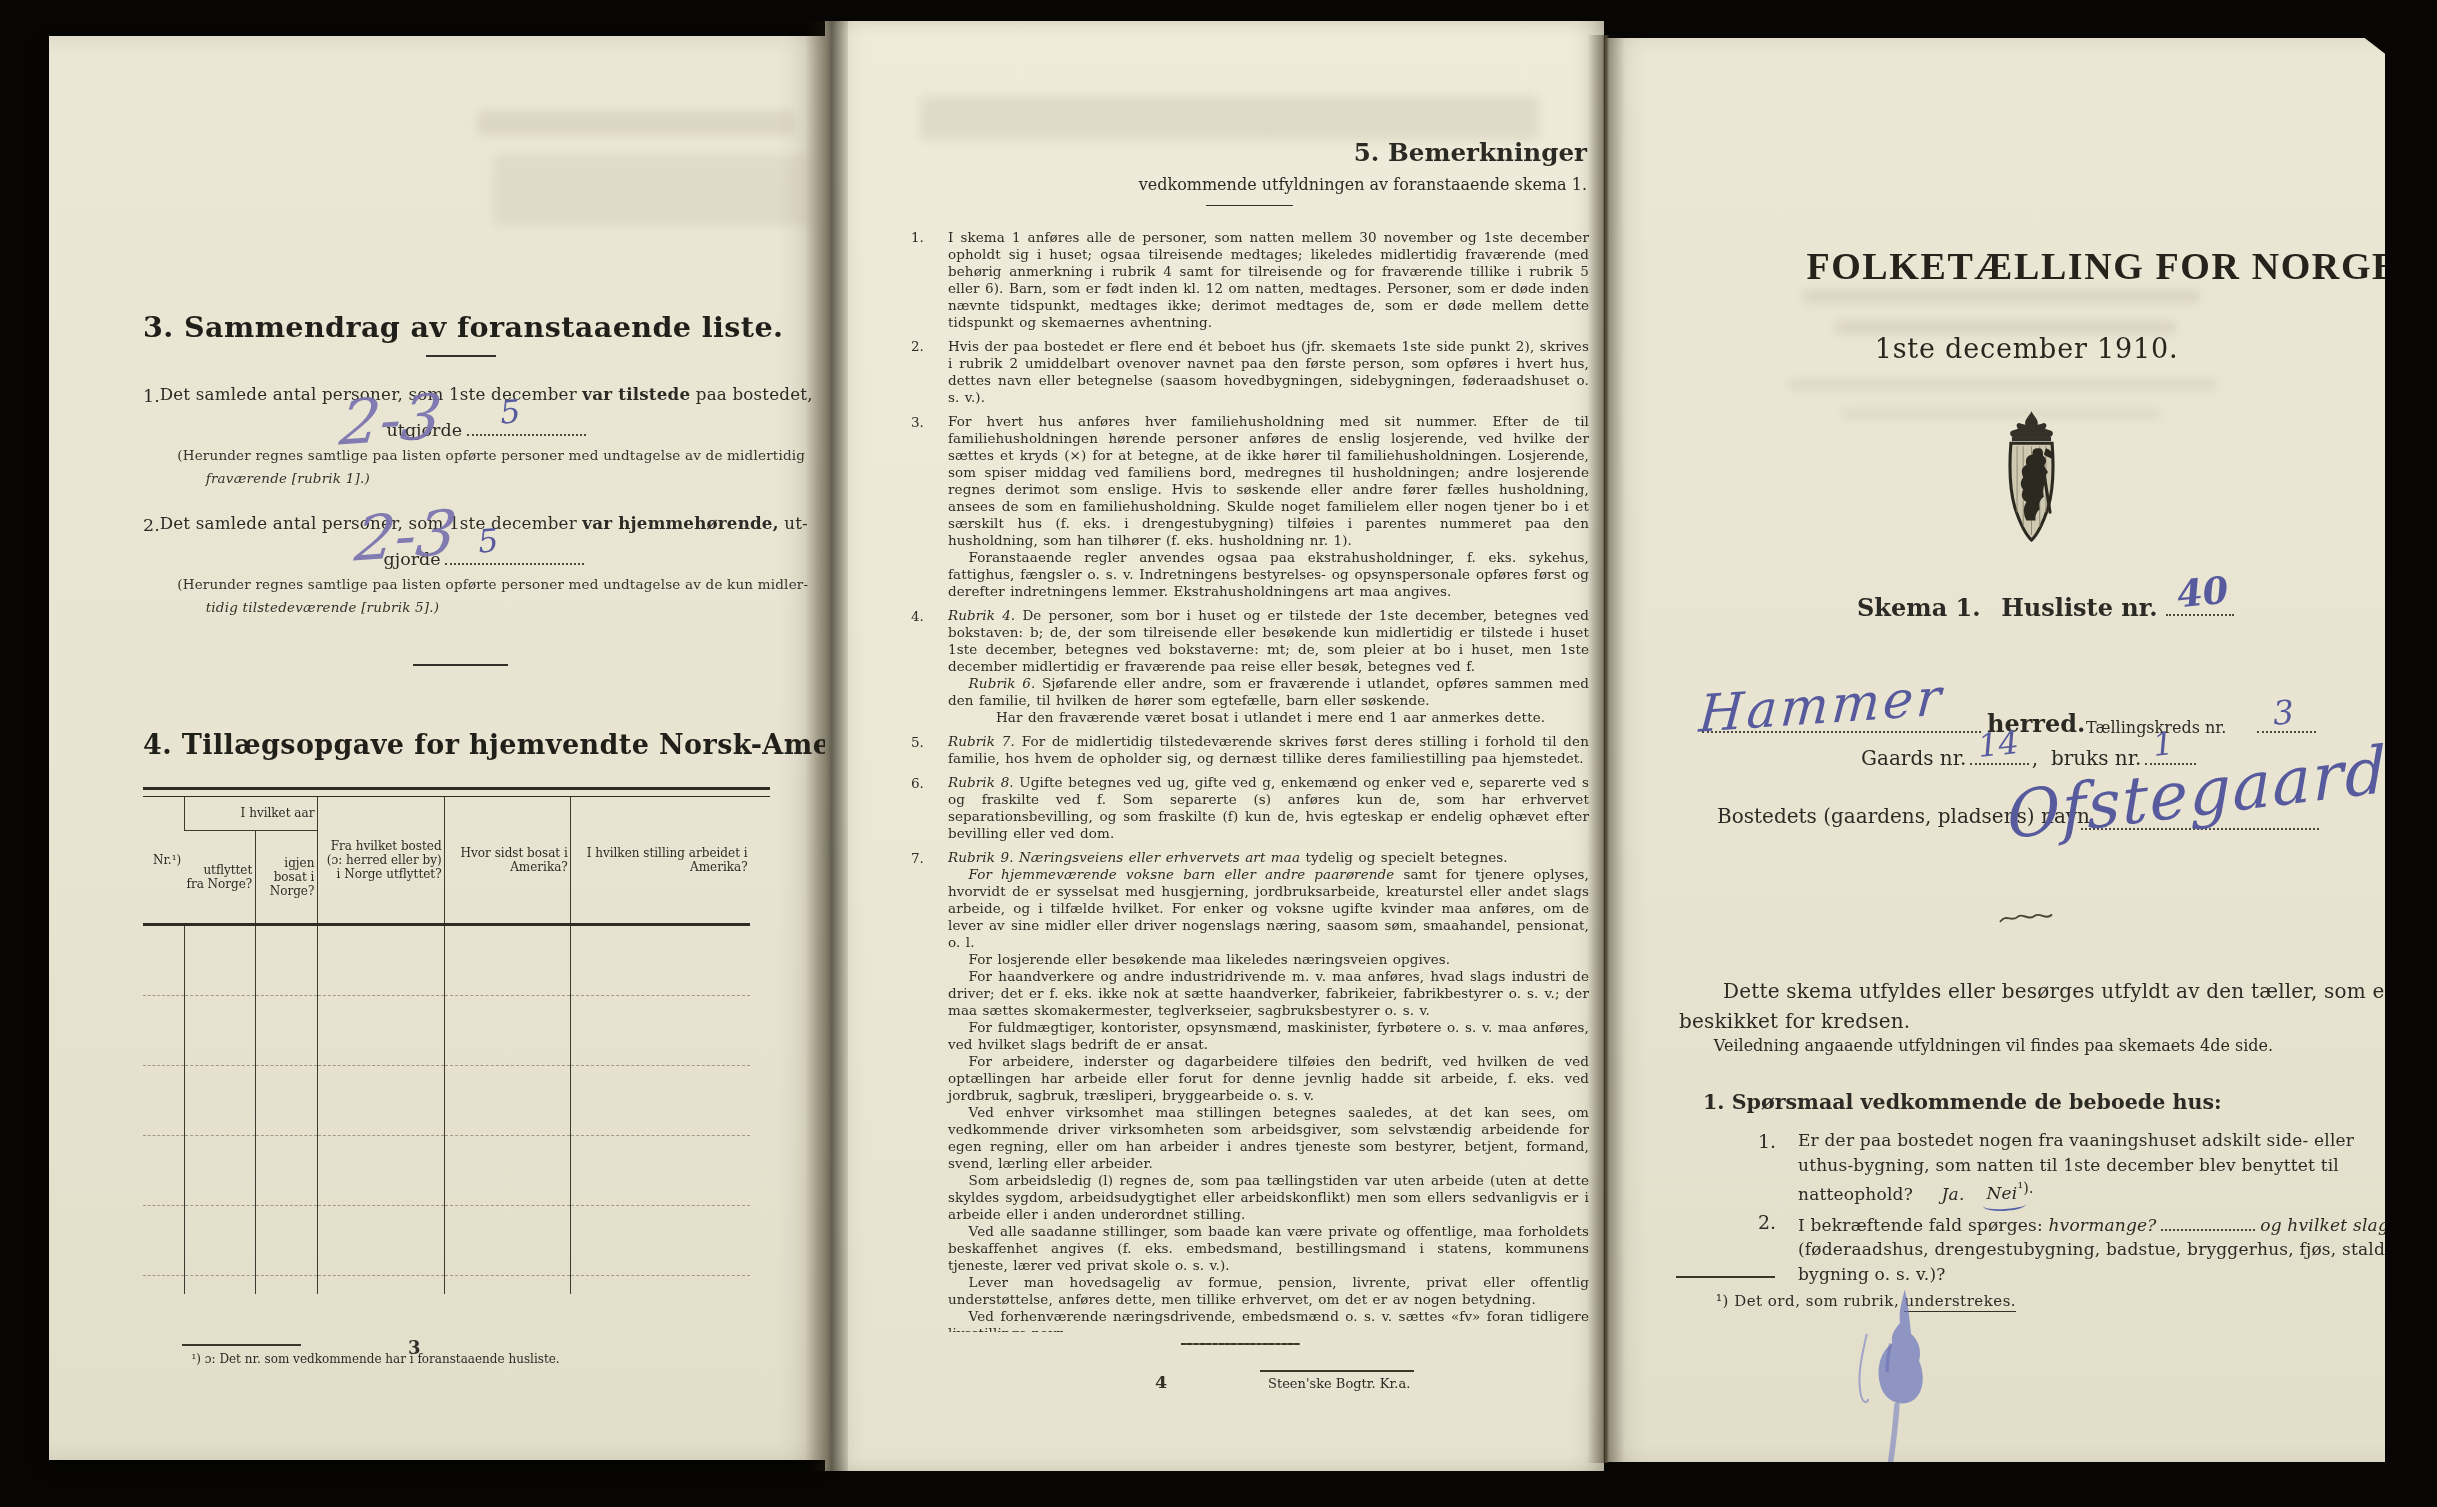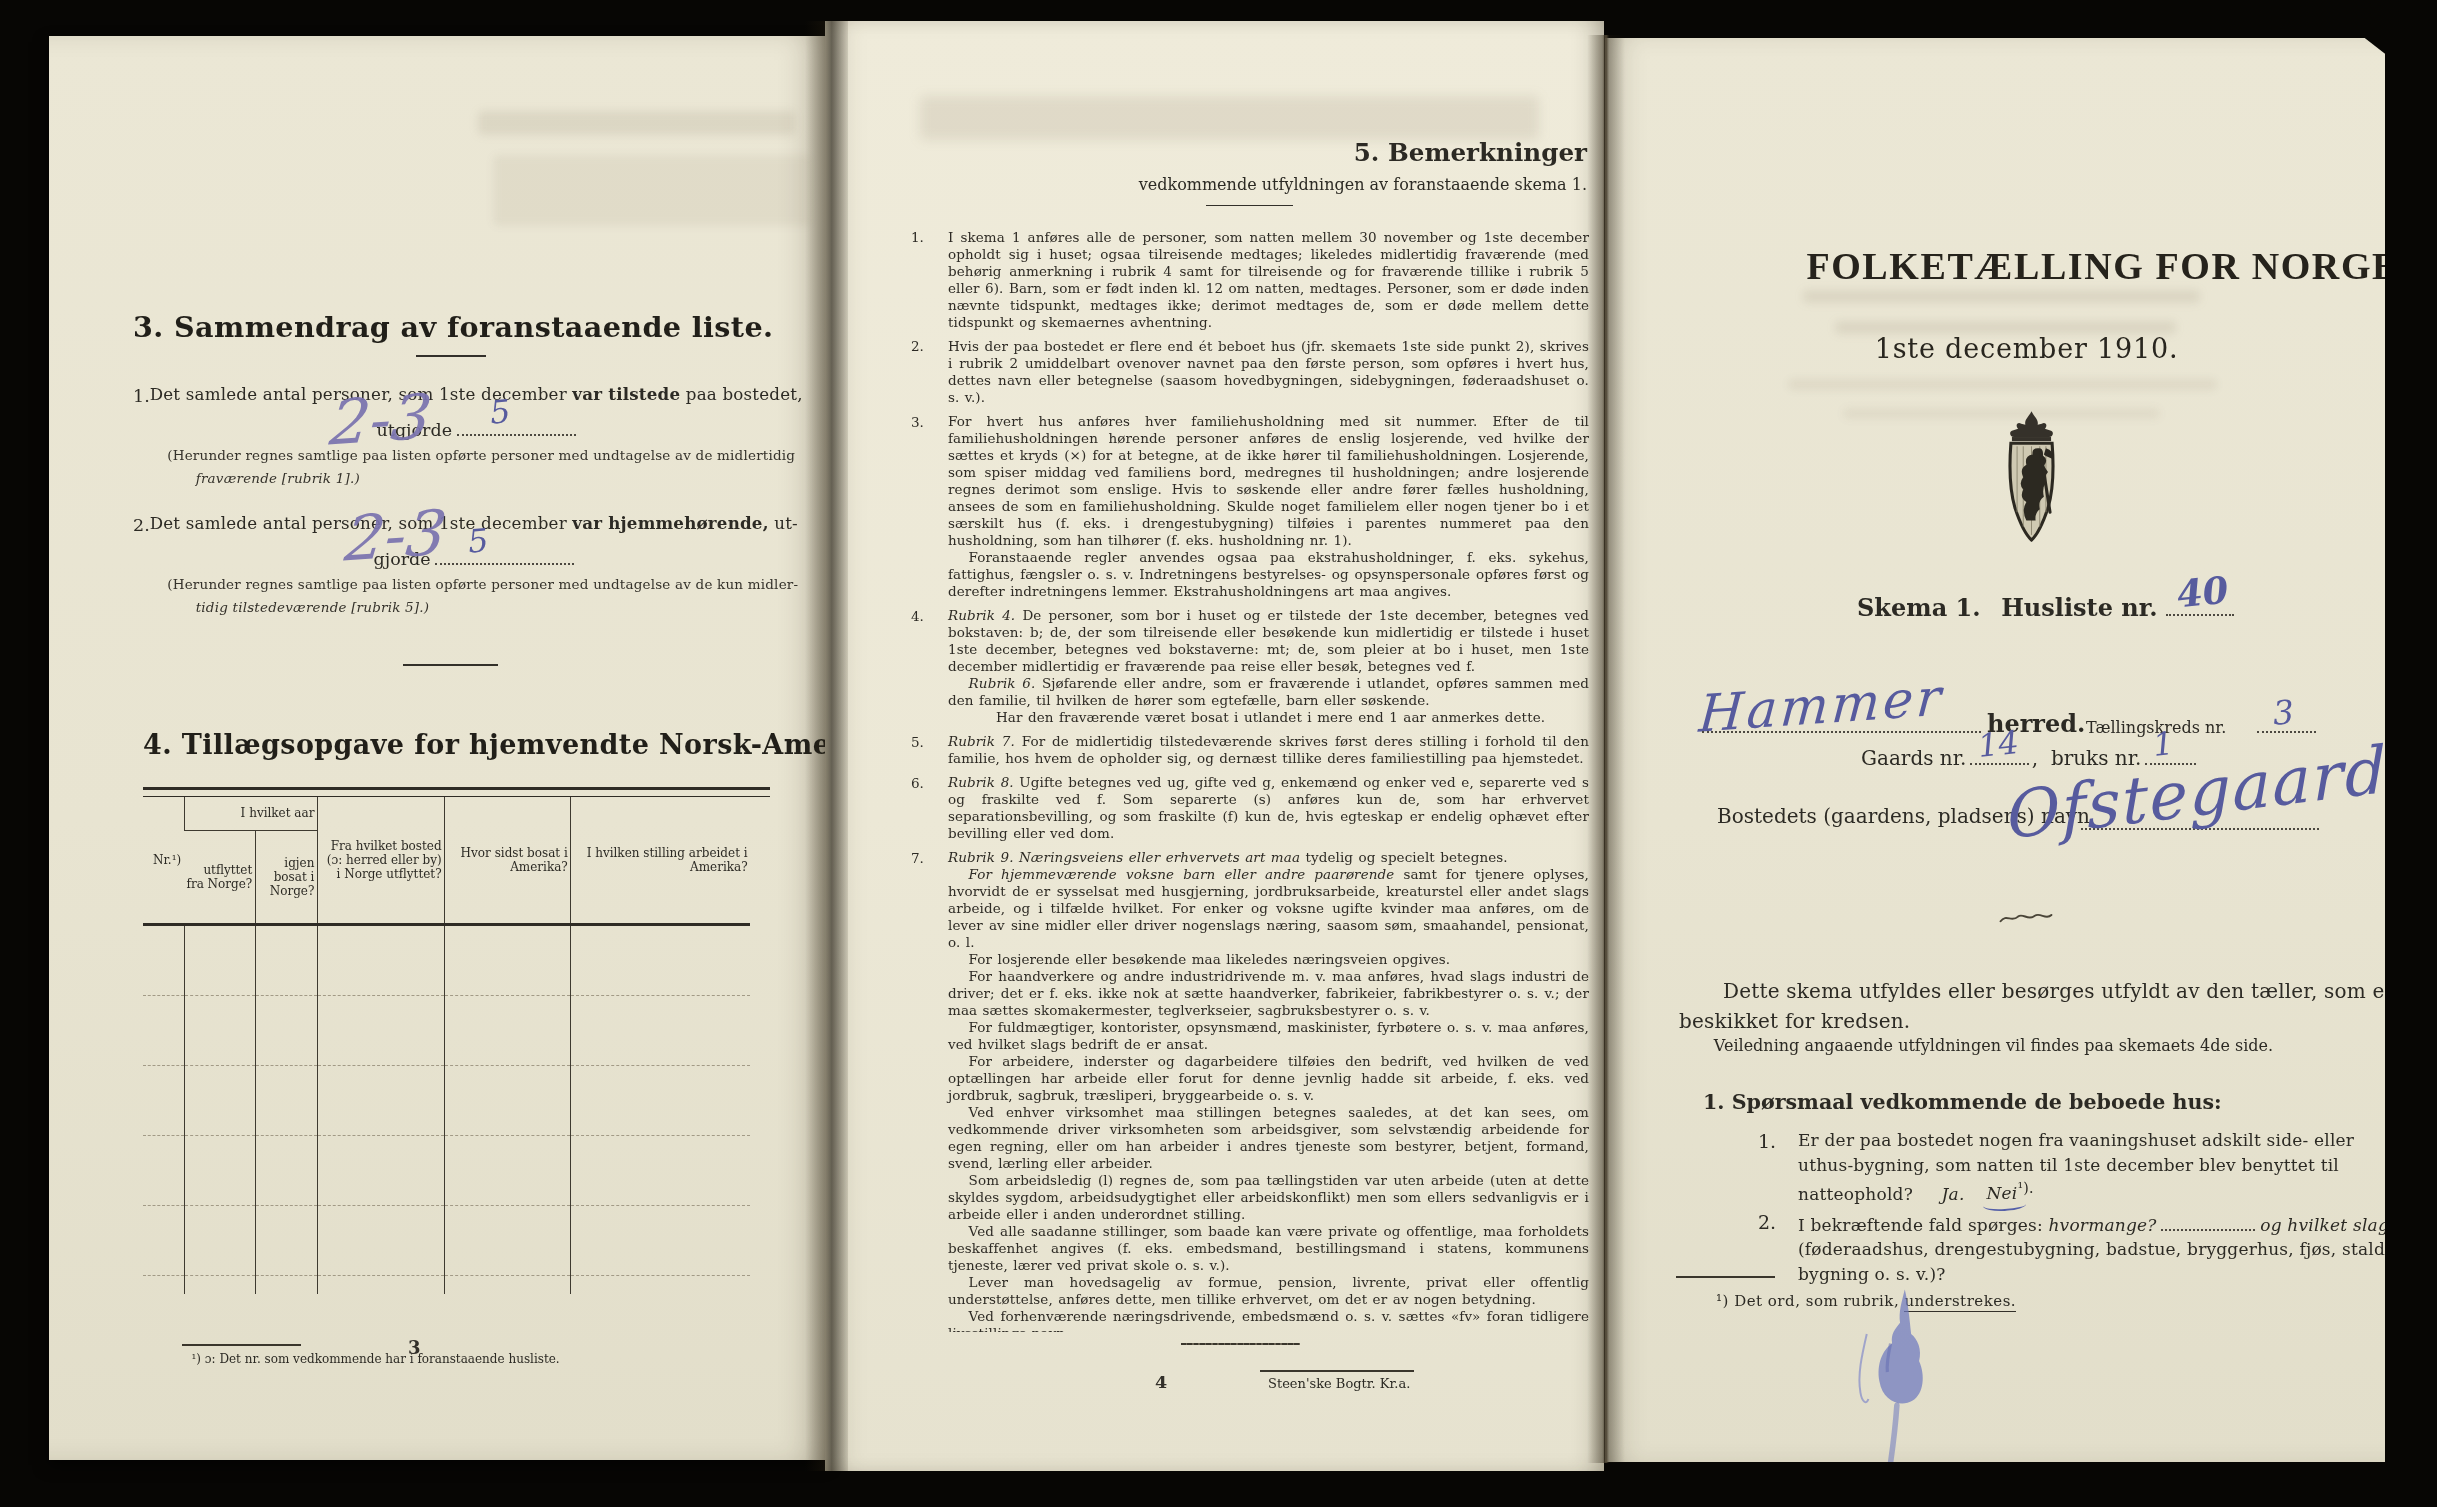--- a/index.html
+++ b/index.html
@@ -26,21 +26,21 @@
 
   .ghost { position:absolute; background:rgba(122,112,84,.13); filter:blur(4px); border-radius:4.8px; pointer-events:none; }
 
   
   .hand { font-style:italic; color:#575b9e; font-family:"DejaVu Serif", serif; }
   .mini-rule { height:2px; background:#33302a; width:70px; margin:11px auto 0 auto; }
   .sec-title { margin:0; text-align:center; font-size:28.6px; font-weight:700; letter-spacing:0.4px; color:#211f19; white-space:nowrap; }
   .pageno { font-size:18px; color:#33302a; }
 
   
-  .s3 { position:absolute; top:274px; left:84px; width:635px; }
+  .s3 { position:absolute; top:274px; left:94px; width:635px; }
   .s3 .item { display:flex; margin-top:27px; }
   .inum { width:35px; font-size:17.5px; padding-top:1.6px; }
   .ibody { flex:1; }
   .iline { margin:0; font-size:16.7px; white-space:nowrap; letter-spacing:0.2px; }
   .iline b { font-weight:700; }
   .blankline { margin:16px 0 0 0; font-size:17.5px;text-align:center; }
   .hwblank { display:inline-block; position:relative; border-bottom:2px dotted #4c4840; vertical-align:baseline; }
   .blank-ut { width:119px; height:11px; margin-left:4.8px; }
   .hand-sm { position:absolute; left:33px; top:-30px; font-size:32px; transform:rotate(-5deg); }
   .note { margin:7.1px 0 0 17.5px; font-size:13.5px; letter-spacing:0.2px; white-space:nowrap; color:#35322b; }

